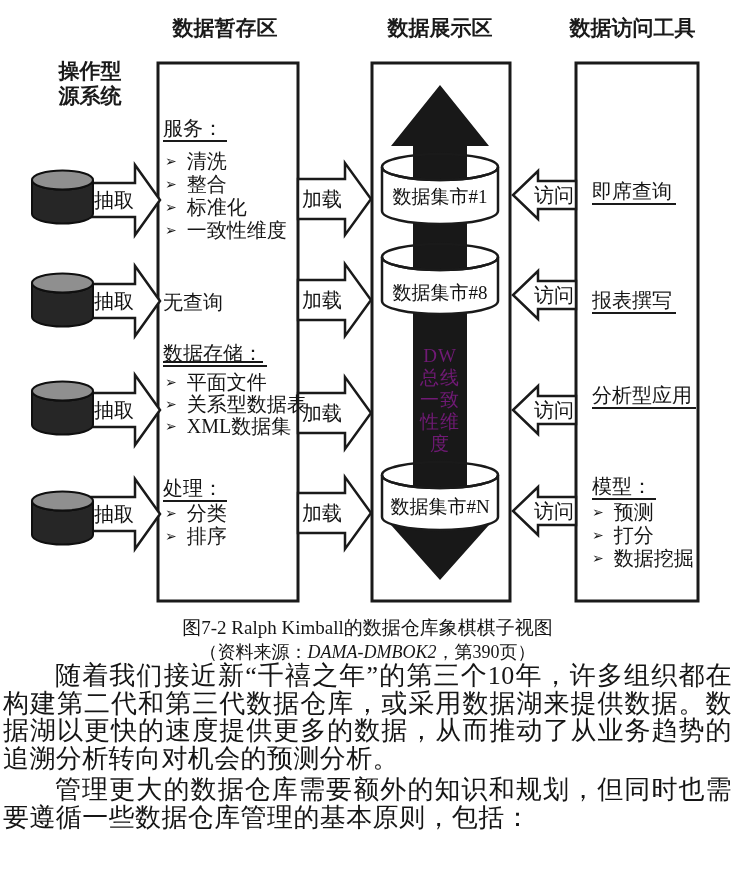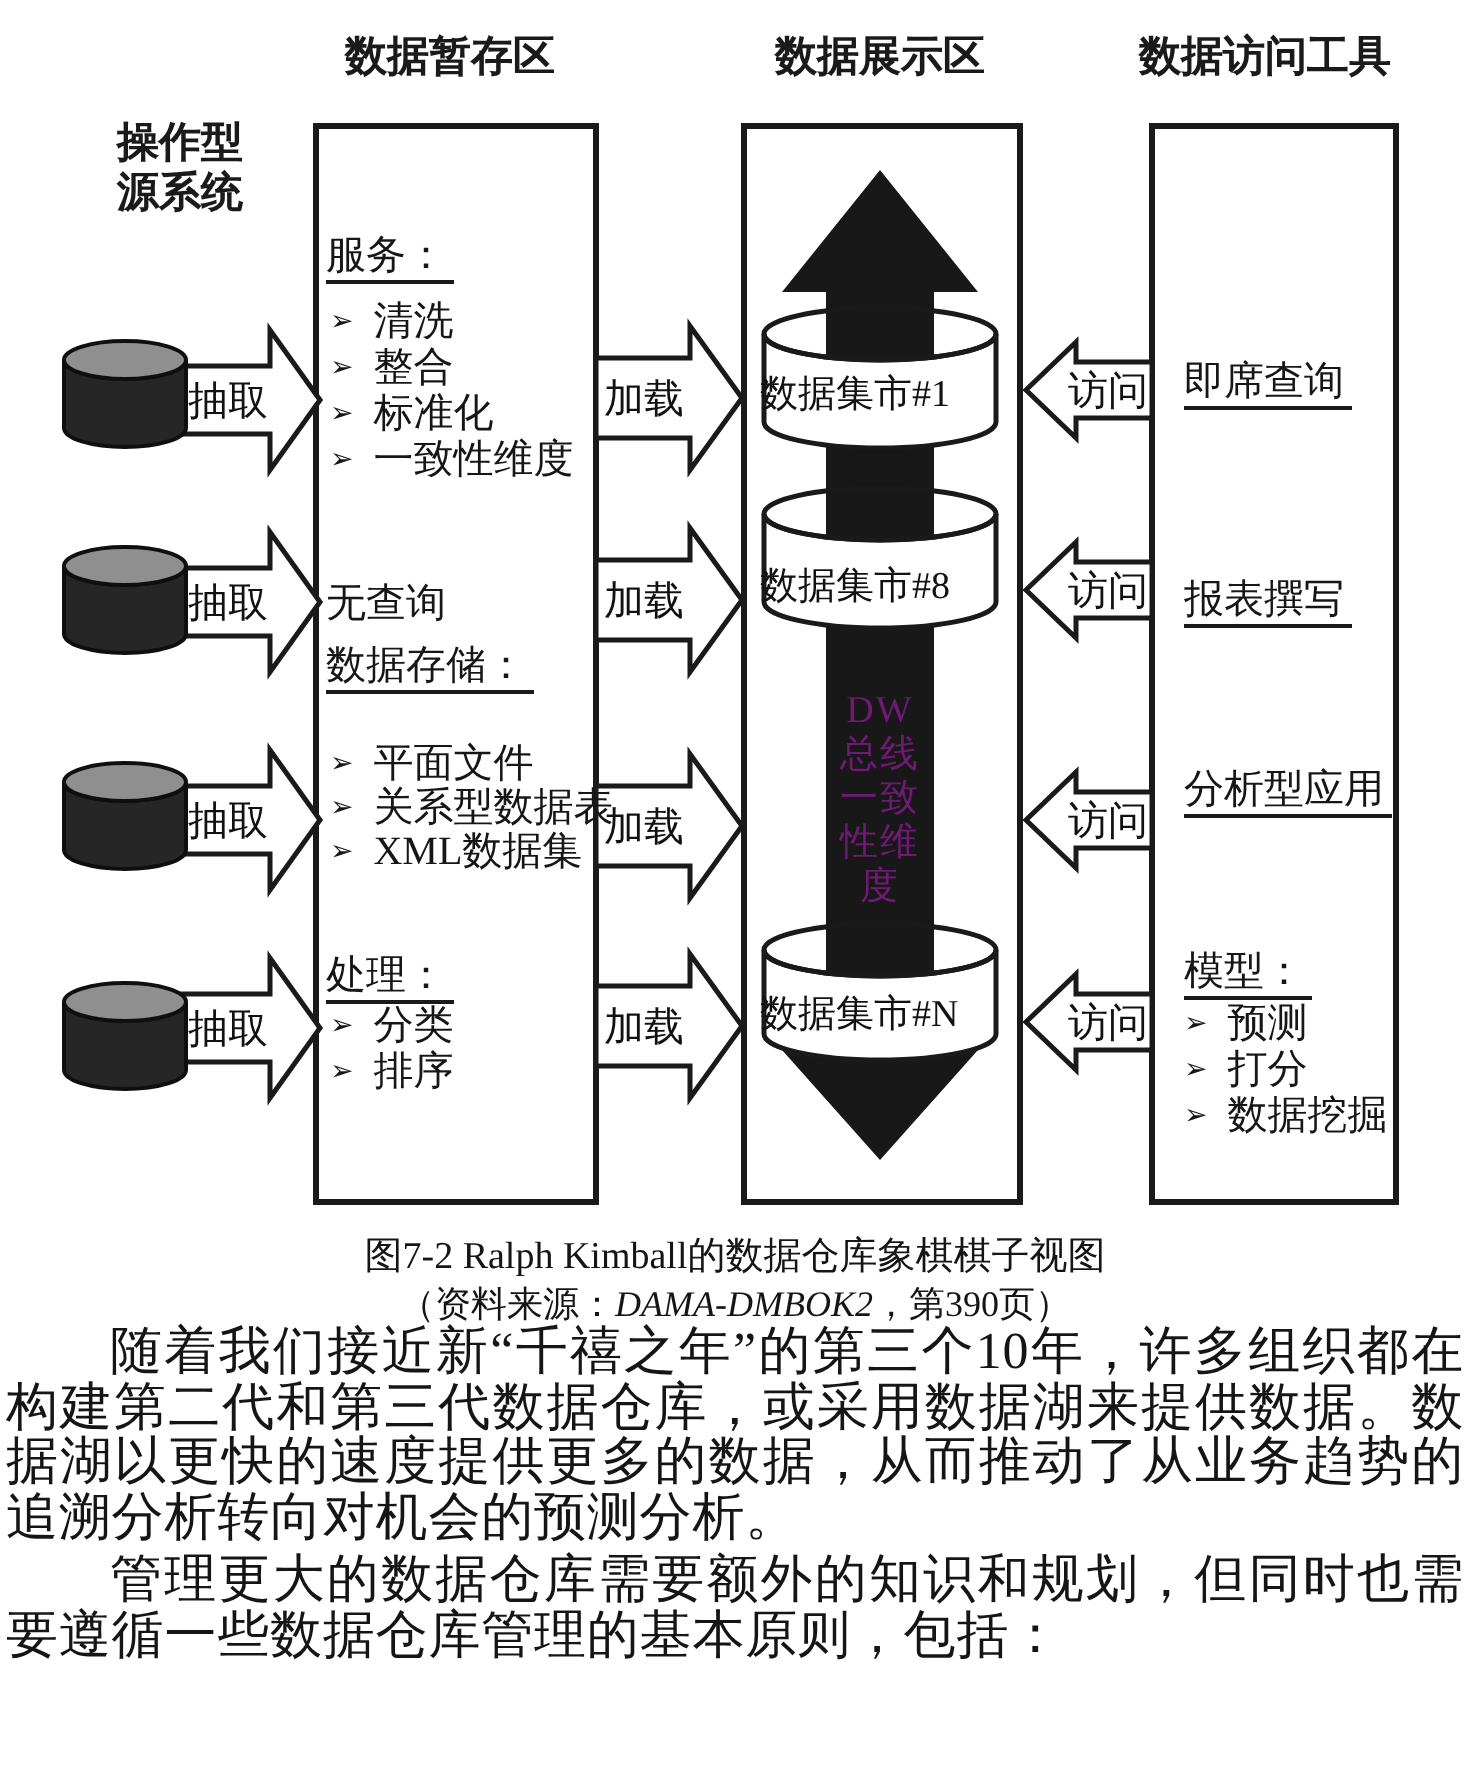--- a/index.html
+++ b/index.html
@@ -7,21 +7,21 @@
     position:relative;width:735px;height:890px;background:#ffffff;overflow:hidden;
     font-family:"Liberation Serif","DejaVu Serif",serif;color:#161616;
   }
   svg{position:absolute;left:0;top:0;}
   
   .hdr{position:absolute;font-size:21px;font-weight:bold;text-align:center;white-space:nowrap;color:#1a1a1a;}
   .lbl{position:absolute;font-size:20px;white-space:nowrap;color:#161616;line-height:22px;text-align:right;}
   .u{border-bottom:2px solid #1a1a1a;padding-bottom:1px;padding-right:4px;}
   .blt{display:inline-block;font-size:14px;margin-right:10px;transform:translateY(-2px);}
   .arrlbl{position:absolute;font-size:20px;width:52px;text-align:center;white-space:nowrap;color:#111;}
-  .mart{position:absolute;left:380px;width:120px;font-size:19px;white-space:nowrap;color:#111;}
+  .mart{position:absolute;left:380px;width:120px;text-align:center;font-size:19px;white-space:nowrap;color:#111;}
   .bus{position:absolute;left:403px;top:345px;width:74px;text-align:center;
        font-size:19px;line-height:22px;color:#701a75;letter-spacing:1px;}
   
   .cap1{position:absolute;top:615px;left:0;width:735px;text-align:center;font-size:19px;color:#151515;}
   .cap2{position:absolute;top:640px;left:0;width:735px;text-align:center;font-size:18px;color:#151515;}
   .cap2 .book{font-style:italic;}
   
   .bodytext{position:absolute;top:662px;left:3px;width:729px;}
   .bodytext p{
     margin:0 0 4px 0;font-size:26px;line-height:27.5px;letter-spacing:0.4px;
@@ -122,21 +122,21 @@
   <div class="arrlbl" style="left:528px;top:498px;">访问</div>
 
   <div class="lbl" style="left:163px;top:117px;"><span class="u">服务：</span></div>
   <div class="lbl" style="left:165px;top:150px;"><span class="blt">➢</span><span>清洗</span></div>
   <div class="lbl" style="left:165px;top:173px;"><span class="blt">➢</span><span>整合</span></div>
   <div class="lbl" style="left:165px;top:196px;"><span class="blt">➢</span><span>标准化</span></div>
   <div class="lbl" style="left:165px;top:219px;"><span class="blt">➢</span><span>一致性维度</span></div>
 
   <div class="lbl" style="left:163px;top:291px;">无查询</div>
 
-  <div class="lbl" style="left:163px;top:322px;"><span class="u">数据存储：</span></div>
+  <div class="lbl" style="left:163px;top:342px;text-decoration:underline;"><span class="u">数据存储：</span></div>
   <div class="lbl" style="left:165px;top:371px;"><span class="blt">➢</span><span>平面文件</span></div>
   <div class="lbl" style="left:165px;top:393px;"><span class="blt">➢</span><span>关系型数据表</span></div>
   <div class="lbl" style="left:165px;top:415px;"><span class="blt">➢</span><span>XML数据集</span></div>
 
   <div class="lbl" style="left:163px;top:477px;"><span class="u">处理：</span></div>
   <div class="lbl" style="left:165px;top:502px;"><span class="blt">➢</span><span>分类</span></div>
   <div class="lbl" style="left:165px;top:525px;"><span class="blt">➢</span><span>排序</span></div>
 
   <div class="mart" style="top:184px;">数据集市#1</div>
   <div class="mart" style="top:280px;">数据集市#8</div>

